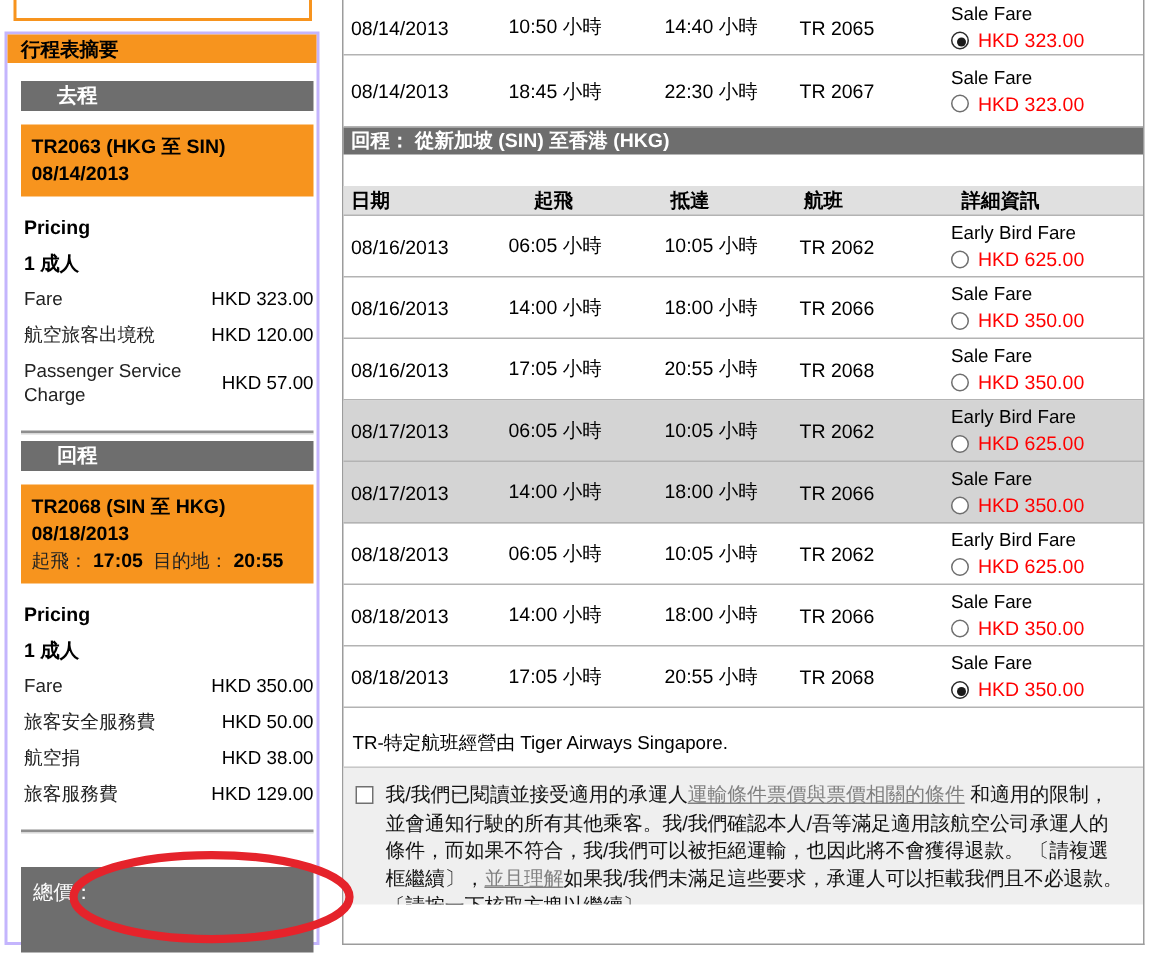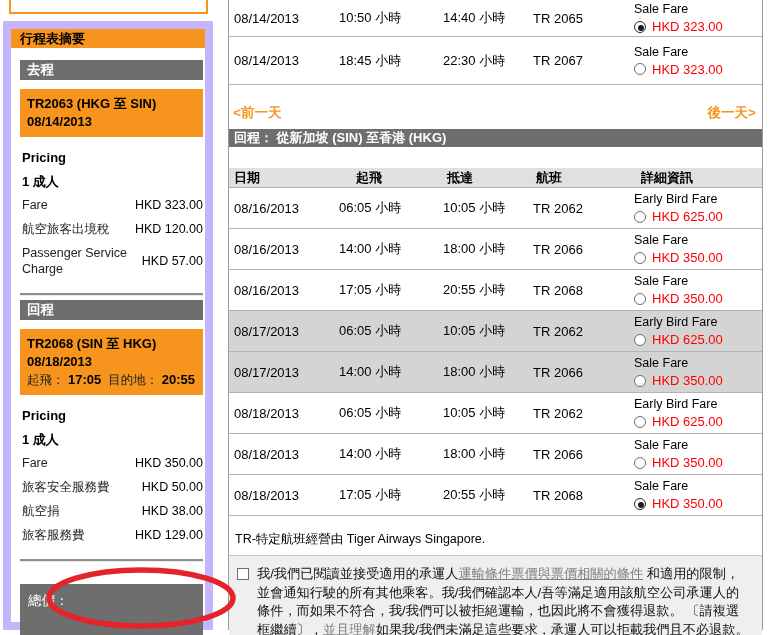--- a/index.html
+++ b/index.html
@@ -4,26 +4,26 @@
 <style>
   * { margin:0; padding:0; box-sizing:border-box; }
   html,body { width:773px; height:635px; background:#fff;
     font-family:"Liberation Sans","DejaVu Sans",sans-serif; color:#000; overflow:hidden; }
   .page { position:relative; width:773px; height:635px; }
 
   
   .stub { position:absolute; left:9px; top:-10px; width:199px; height:24px;
     border:2px solid #F7941E; background:#fff; }
   .sidebar { position:absolute; left:3px; top:21px; width:210px; height:609px;
-    border:8px solid #c4b5fd; background:#fff; }
+    border:2px solid #c4b5fd; background:#fff; }
   .sb-header { height:19px; background:#F7941E; font-weight:bold; font-size:13px;
     line-height:19px; padding-left:9px; color:#000; }
   .sb-content { padding:12px 2px 0 9px; }
   .band { background:#6E6E6E; color:#fff; font-weight:bold; font-size:13.5px;
-    height:20px; line-height:20px; padding-left:7px; }
+    height:20px; line-height:20px; padding-left:24px; }
   .flight-box { background:#F7941E; margin-top:9px; padding:6px 5px 6px 7px;
     font-size:13px; line-height:18px; }
   .flight-box .fl { font-weight:bold; }
   .flight-box .tl { font-size:12.5px; color:#222; }
   .flight-box .tl b { color:#000; font-size:13px; }
   .pricing { font-weight:bold; font-size:13px; margin:13px 0 0 2px; }
   .pax { font-weight:bold; font-size:13px; margin:8px 0 6px 2px; }
   .fee { display:flex; justify-content:space-between; align-items:flex-start;
     font-size:12.5px; margin:0 0 8px 2px; line-height:16px; }
   .fee .lab { max-width:118px; color:#222; }
@@ -175,24 +175,20 @@
       <div class="c flt">TR 2067</div>
       <div class="c det">
         <div class="fare-type">Sale Fare</div>
         <div class="fare-line">
             <span class="radio"></span>
             <span class="price">HKD 323.00</span>
           </div>
       </div>
     </div>
 
-    <div class="nav-row">
-      <a class="nav-link">&lt;前一天</a>
-      <a class="nav-link">後一天&gt;</a>
-    </div>
 
     <div class="section-header">回程： 從新加坡 (SIN) 至香港 (HKG)</div>
     <div class="col-header">
       <div class="ch date">日期</div>
       <div class="ch dep">起飛</div>
       <div class="ch arr">抵達</div>
       <div class="ch flt">航班</div>
       <div class="ch det">詳細資訊</div>
     </div>
 

